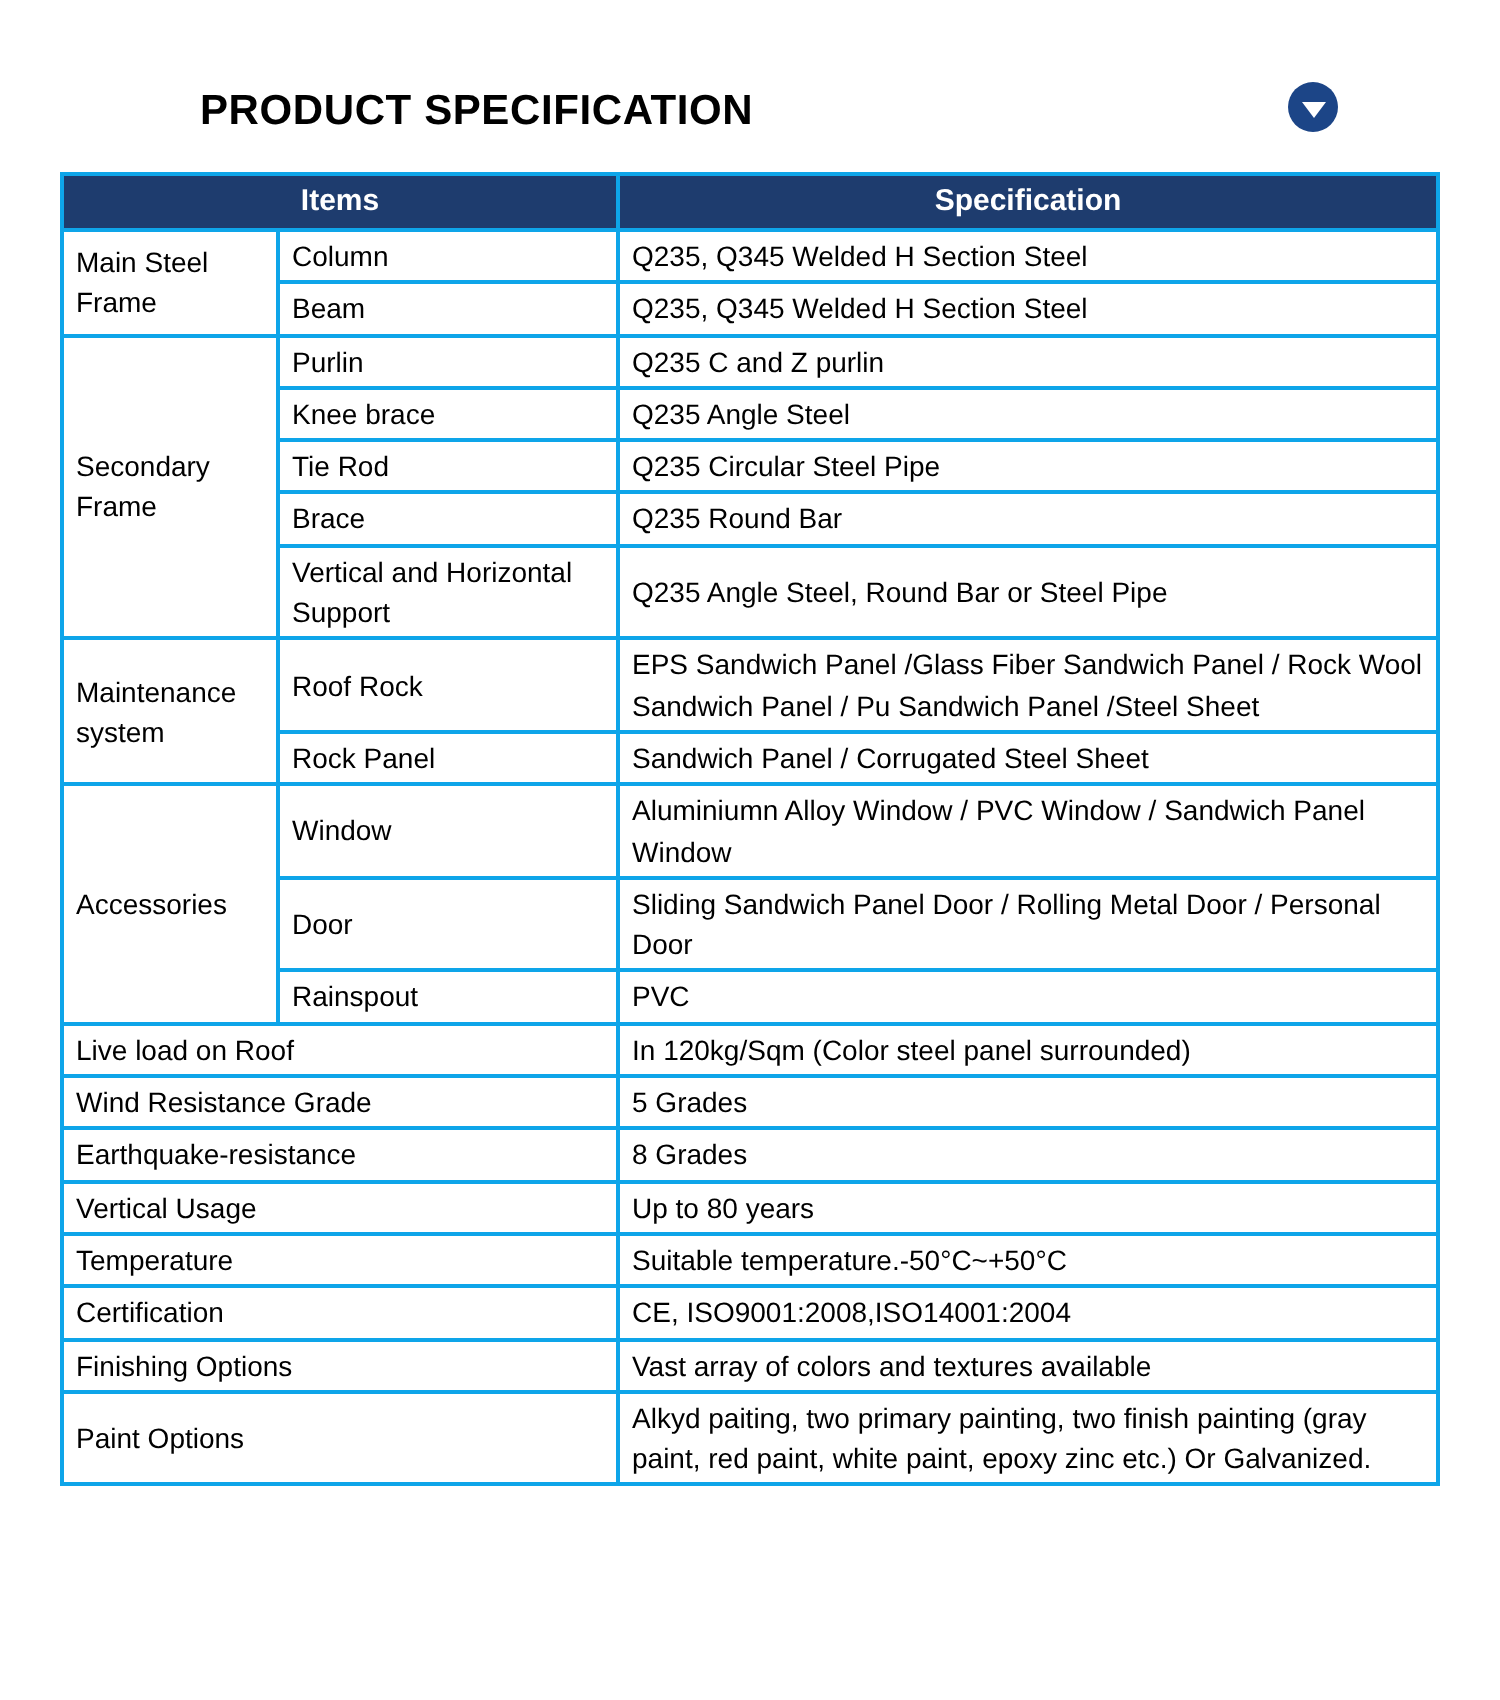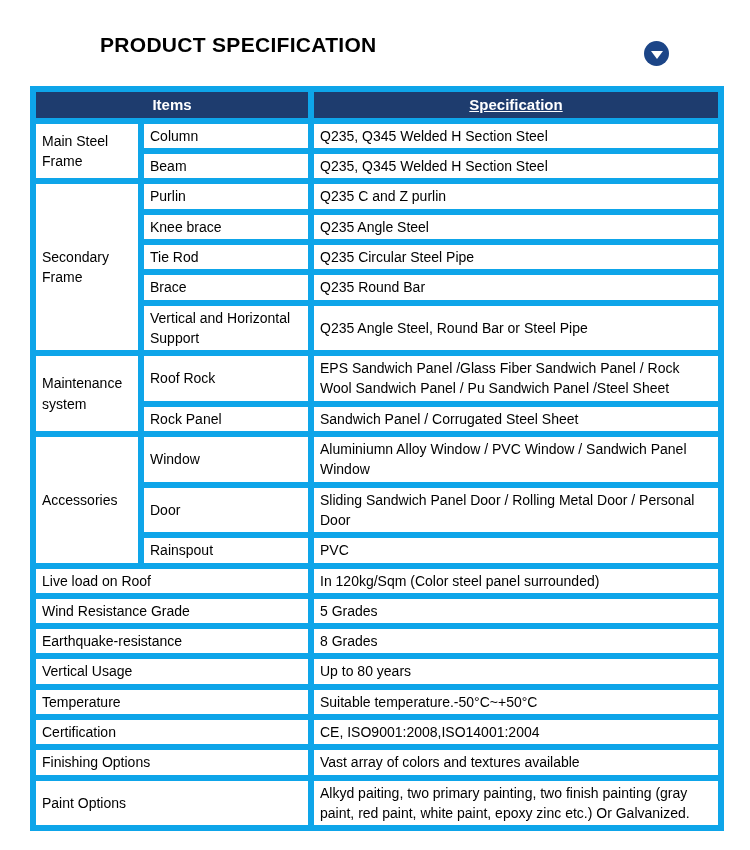--- a/index.html
+++ b/index.html
@@ -7,21 +7,21 @@
     margin: 0;
     padding: 0;
     width: 750px;
     height: 850px;
     background: #ffffff;
     font-family: "Liberation Sans", sans-serif;
     color: #000000;
   }
   .page-header {
     position: relative;
-    padding-top: 33px;
+    padding-top: 44px;
     height: 78px;
   }
   .page-title {
     margin: 0 0 0 100px;
     font-size: 21px;
     font-weight: 700;
     letter-spacing: 0.3px;
     color: #000000;
   }
   .circle-btn {
@@ -48,39 +48,38 @@
   table.spec-table {
     margin: 8px 0 0 30px;
     width: 688px;
     border-collapse: collapse;
     table-layout: fixed;
   }
   col.c-cat  { width: 108px; }
   col.c-item { width: 170px; }
   col.c-spec { width: 410px; }
   .spec-table th, .spec-table td {
-    border: 6px solid #0ea5e9;
+    border: 2px solid #0ea5e9;
     padding: 2px 6px;
     font-size: 14px;
     line-height: 1.45;
     vertical-align: middle;
     text-align: left;
     word-wrap: break-word;
   }
   .spec-table thead th {
     background: #1e3c6e;
     color: #ffffff;
     font-size: 15px;
     font-weight: 700;
     text-align: center;
     height: 28px;
   }
   .spec-table thead th.hdr-spec {
     border-left: 2px solid #ffffff;
-    text-decoration: underline;
   }
   .spec-table td { height: 26px; }
   .cat-cell { vertical-align: middle; }
 </style>
 </head>
 <body>
 
 <div class="page-header">
   <h1 class="page-title">PRODUCT SPECIFICATION</h1>
   <div class="circle-btn">

